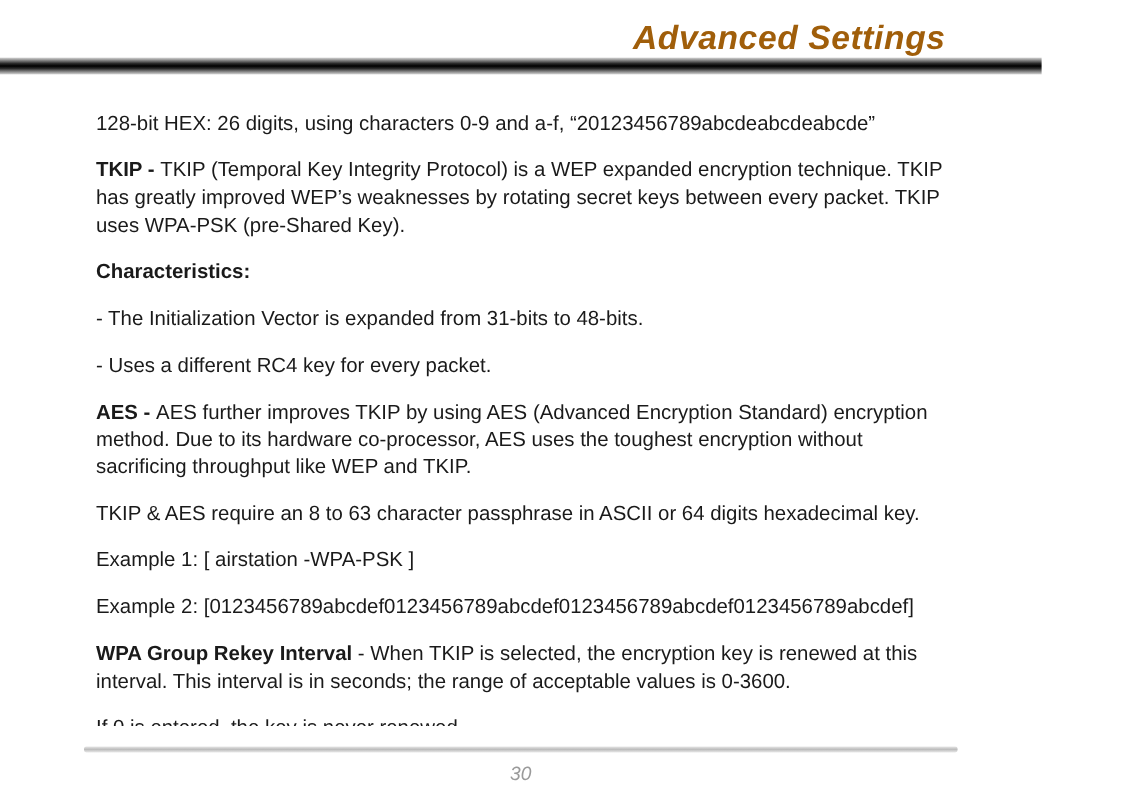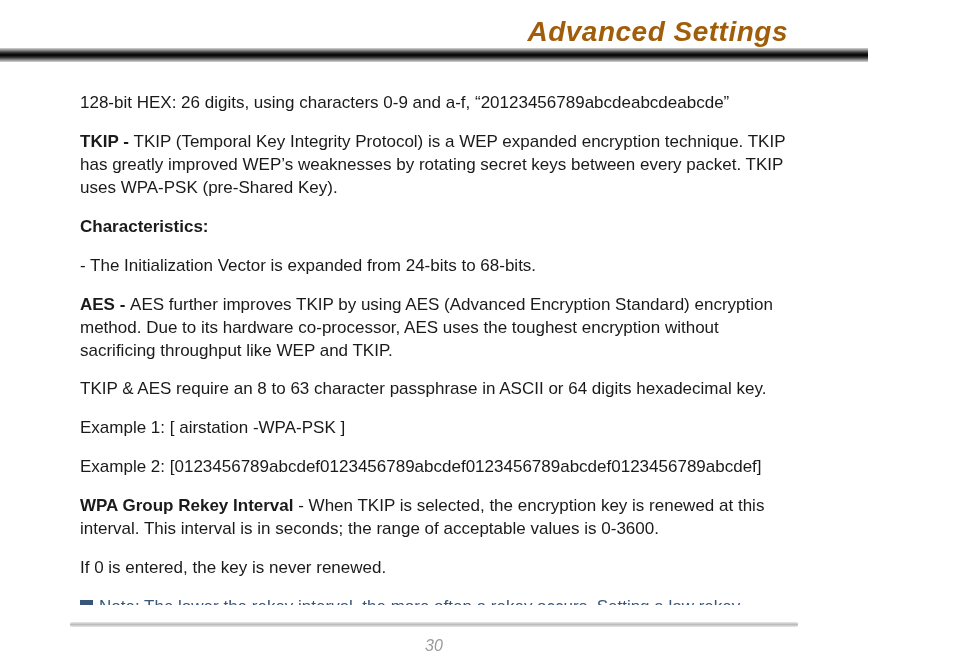--- a/index.html
+++ b/index.html
@@ -25,21 +25,22 @@
 
   <div class="content">
 
     <p>128-bit HEX:  26 digits, using characters 0-9 and a-f, “20123456789abcdeabcdeabcde”</p>
 
     <p>
       <span class="b">TKIP - </span><span>TKIP (Temporal Key Integrity Protocol) is a WEP expanded encryption technique. TKIP has greatly improved WEP’s weaknesses by rotating secret keys between every packet.  TKIP uses WPA-PSK (pre-Shared Key).</span>
     </p>
 
     <p class="b">Characteristics:</p>
-    <p>- The Initialization Vector is expanded from 24-bits to 68-bits.</p>
+    <p>- The Initialization Vector is expanded from 31-bits to 48-bits.</p>
+    <p>- Uses a different RC4 key for every packet.</p>
 
     <p>
       <span class="b">AES - </span><span>AES further improves TKIP by using AES (Advanced Encryption Standard) encryption method.  Due to its hardware co-processor, AES uses the toughest encryption without sacrificing throughput like WEP and TKIP.</span>
     </p>
 
     <p>TKIP &amp; AES require an 8 to 63 character passphrase in ASCII or 64 digits hexadecimal key.</p>
     <p>Example 1: [ airstation -WPA-PSK ]</p>
     <p>Example 2: [0123456789abcdef0123456789abcdef0123456789abcdef0123456789abcdef]</p>
 
     <p>

